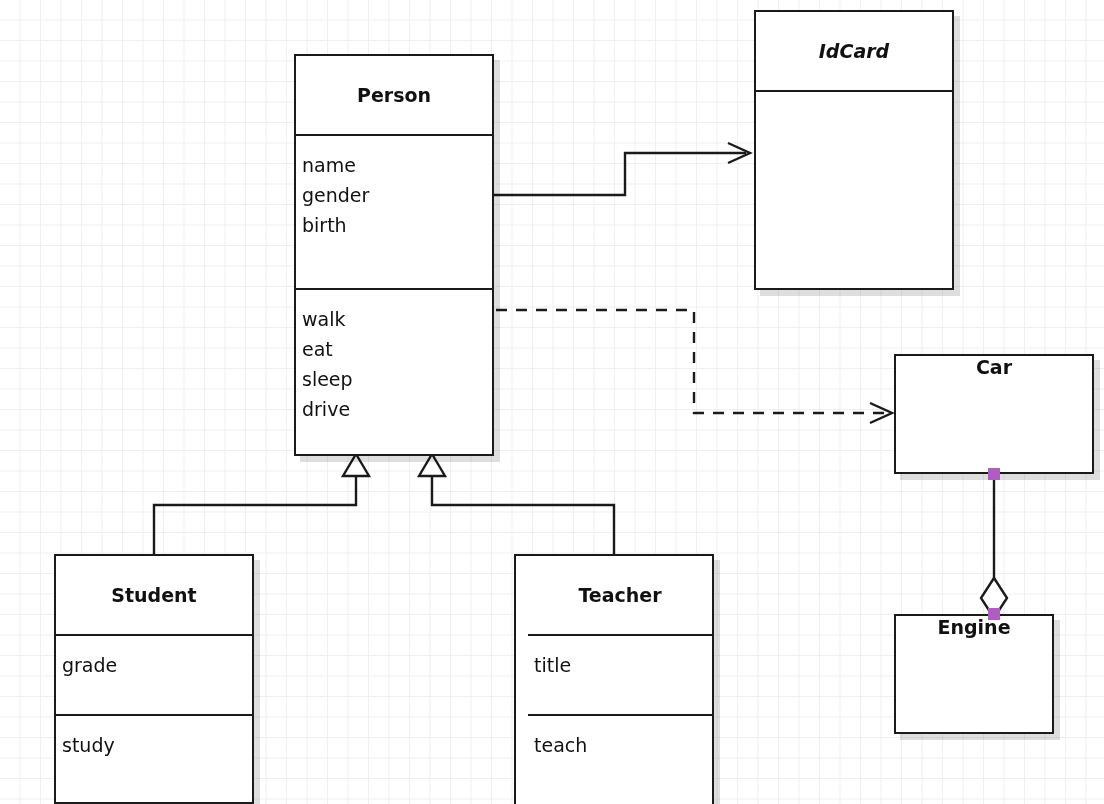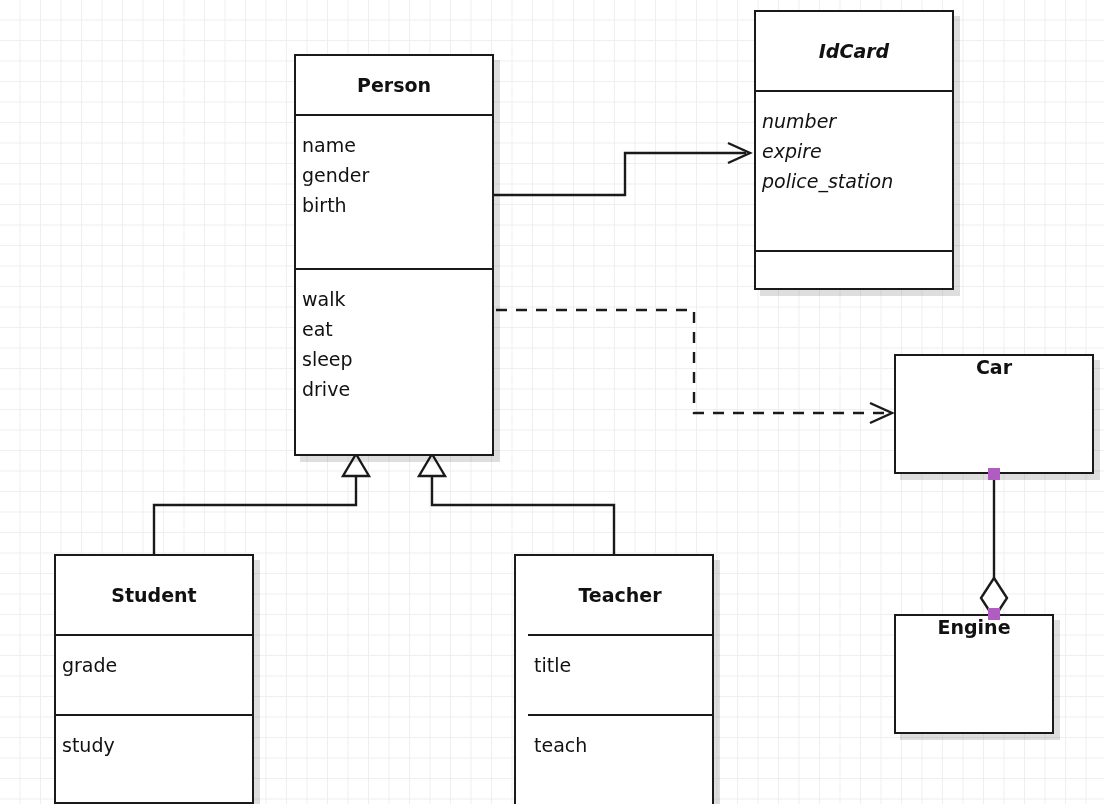--- a/index.html
+++ b/index.html
@@ -101,44 +101,39 @@
       <polygon points="432,454 419,476 445,476" fill="#ffffff" stroke="#1a1a1a" stroke-width="2.4"></polygon>
     </g>
 
     <g>
       <path d="M 994 474 L 994 580" fill="none" stroke="#1a1a1a" stroke-width="2.4"></path>
       <polygon points="994,578 1007,598 994,618 981,598" fill="#ffffff" stroke="#1a1a1a" stroke-width="2.4"></polygon>
     </g>
   </svg>
 
   <div class="uml-class" style="left:294px; top:54px; width:200px; height:402px;">
-    <div class="compartment c-title" style="height:58px;">
+    <div class="compartment c-title" style="height:78px;">
       <span>Person</span>
     </div>
     <div class="compartment c-body" style="height:154px;">
       <div class="member">name</div>
       <div class="member">gender</div>
       <div class="member">birth</div>
     </div>
     <div class="compartment c-body" style="height:166px;">
       <div class="member">walk</div>
       <div class="member">eat</div>
       <div class="member">sleep</div>
       <div class="member">drive</div>
     </div>
   </div>
 
   <div class="uml-class" style="left:754px; top:10px; width:200px; height:280px;font-style:italic;">
     <div class="compartment c-title" style="height:78px;">
       <span>IdCard</span>
-    </div>
-    <div class="compartment c-body" style="height:160px;">
-      <div class="member">number</div>
-      <div class="member">expire</div>
-      <div class="member">police_station</div>
     </div>
     <div class="compartment c-body" style="height:38px;"></div>
   </div>
 
   <div class="uml-class" style="left:54px; top:554px; width:200px; height:250px;">
     <div class="compartment c-title" style="height:78px;">
       <span>Student</span>
     </div>
     <div class="compartment c-body" style="height:80px;">
       <div class="member">grade</div>

